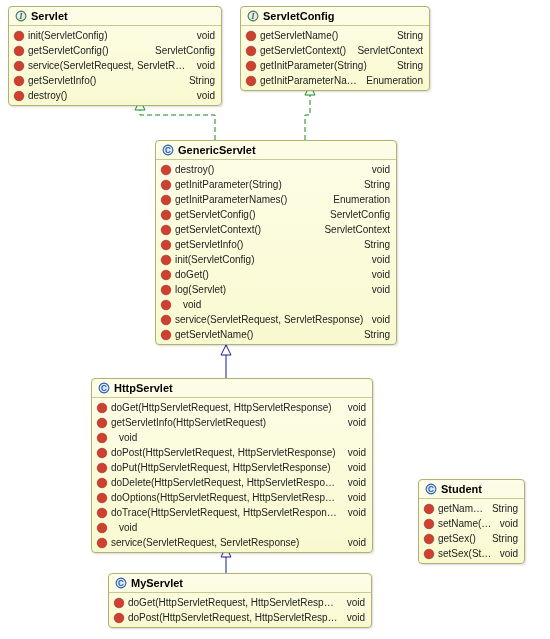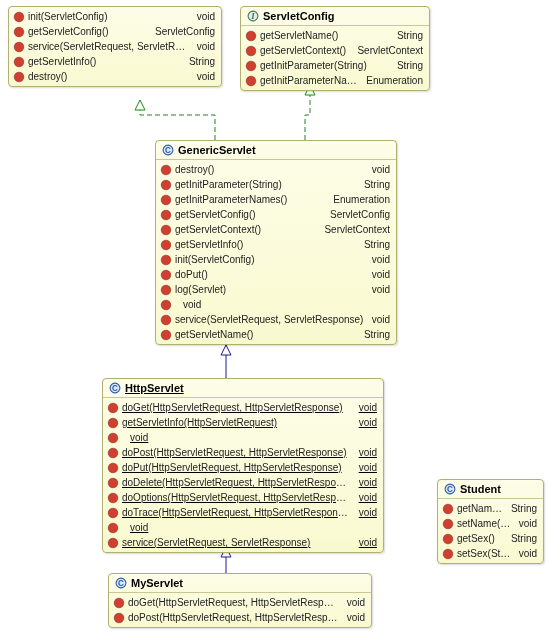--- a/index.html
+++ b/index.html
@@ -99,20 +99,28 @@
 </svg>
 
 <svg class="connector" style="left:0;top:0;width:550px;height:639px;">
     <polyline points="215,140 215,115 140,115 140,100" fill="none" stroke="#1a8a1a" stroke-dasharray="5,3" marker-end="url(#arrow-open)" stroke-width="1"></polyline>
     <polyline points="305,140 305,115 310,115 310,85" fill="none" stroke="#1a8a1a" stroke-dasharray="5,3" marker-end="url(#arrow-open)" stroke-width="1"></polyline>
     <polyline points="226,378 226,345" fill="none" stroke="#1a1a9a" marker-end="url(#arrow-open-blue)" stroke-width="1"></polyline>
     <polyline points="226,573 226,547" fill="none" stroke="#1a1a9a" marker-end="url(#arrow-open-blue)" stroke-width="1"></polyline>
   </svg>
 
 <div class="uml-box" style="left: 8px; top: 6px; width: 212px;">
+    <div class="uml-header">
+      <span class="hdr-icon">
+        <svg viewBox="0 0 11 11">
+          <use href="#ico-interface"></use>
+        </svg>
+      </span>
+      <span>Servlet</span>
+    </div>
     <div class="uml-body">
       <div class="uml-row">
         <span class="icon">
           <svg viewBox="0 0 10 10">
             <use href="#ico-method"></use>
           </svg>
         </span>
         <span class="mname">init(ServletConfig)</span>
         <span class="mret">void</span>
       </div>
@@ -274,21 +282,21 @@
         </span>
         <span class="mname">init(ServletConfig)</span>
         <span class="mret">void</span>
       </div>
       <div class="uml-row">
         <span class="icon">
           <svg viewBox="0 0 10 10">
             <use href="#ico-method"></use>
           </svg>
         </span>
-        <span class="mname">doPut()</span>
+        <span class="mname">doGet()</span>
         <span class="mret">void</span>
       </div>
       <div class="uml-row">
         <span class="icon">
           <svg viewBox="0 0 10 10">
             <use href="#ico-method"></use>
           </svg>
         </span>
         <span class="mname">log(Servlet)</span>
         <span class="mret">void</span>
@@ -314,21 +322,21 @@
         <span class="icon">
           <svg viewBox="0 0 10 10">
             <use href="#ico-method"></use>
           </svg>
         </span>
         <span class="mname">getServletName()</span>
         <span class="mret">String</span>
       </div>
     </div>
   </div>
-<div class="uml-box" style="left: 102px; top: 378px; width: 280px; text-decoration: underline;">
+<div class="uml-box" style="left: 91px; top: 378px; width: 280px;">
     <div class="uml-header">
       <span class="hdr-icon">
         <svg viewBox="0 0 11 11">
           <use href="#ico-class"></use>
         </svg>
       </span>
       <span>HttpServlet</span>
     </div>
     <div class="uml-body">
       <div class="uml-row">
@@ -414,21 +422,21 @@
         <span class="icon">
           <svg viewBox="0 0 10 10">
             <use href="#ico-method"></use>
           </svg>
         </span>
         <span class="mname">service(ServletRequest, ServletResponse)</span>
         <span class="mret">void</span>
       </div>
     </div>
   </div>
-<div class="uml-box" style="left: 437px; top: 479px; width: 105px;">
+<div class="uml-box" style="left: 418px; top: 479px; width: 105px;">
     <div class="uml-header">
       <span class="hdr-icon">
         <svg viewBox="0 0 11 11">
           <use href="#ico-class"></use>
         </svg>
       </span>
       <span>Student</span>
     </div>
     <div class="uml-body">
       <div class="uml-row">

